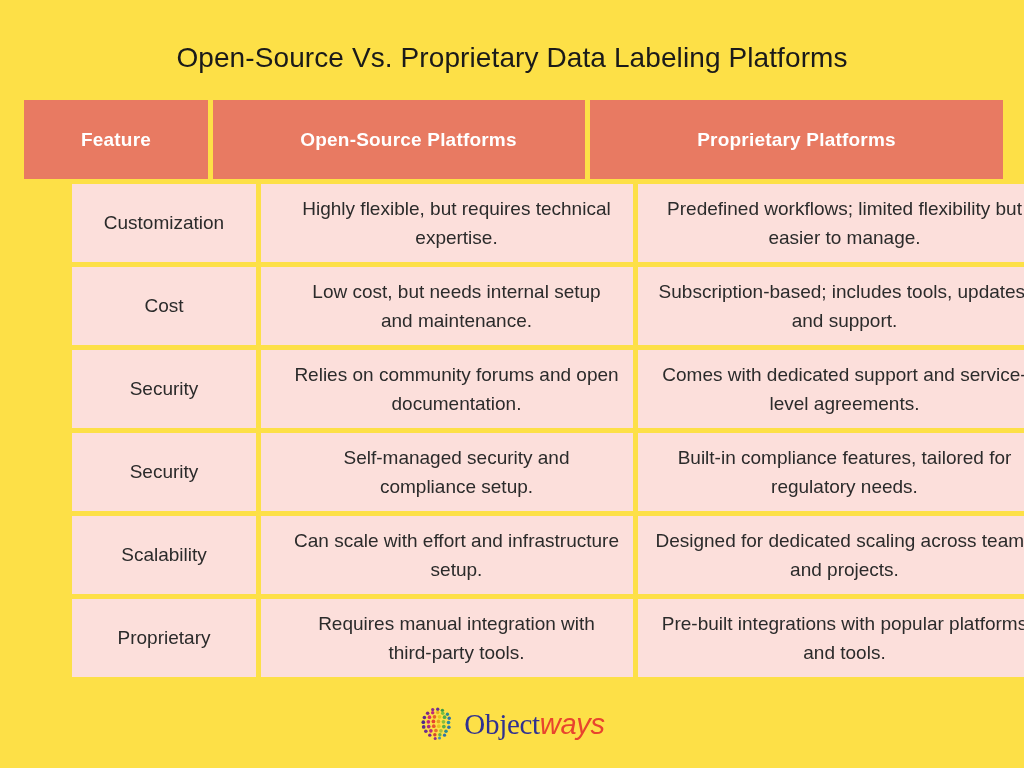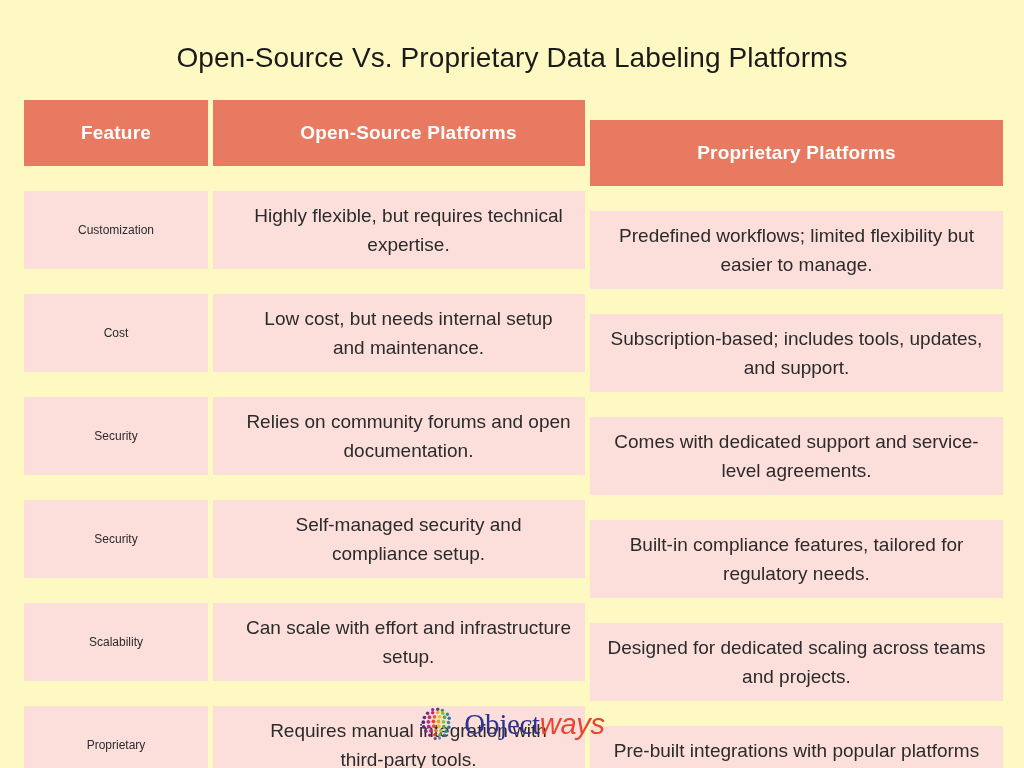--- a/index.html
+++ b/index.html
@@ -10,21 +10,21 @@
     height: 768px;
     background: #ffffff;
     font-family: "Liberation Sans", "DejaVu Sans", sans-serif;
     overflow: hidden;
   }
 
   .page {
     position: relative;
     width: 1024px;
     height: 768px;
-    background: #fef9c3;
+    background: #fde047;
   }
 
   
   .page-title {
     position: absolute;
     top: 42px;
     left: 0;
     width: 1024px;
     text-align: center;
     font-size: 28px;
@@ -52,44 +52,44 @@
   .cell {
     display: flex;
     align-items: center;
     justify-content: center;
     text-align: center;
     padding: 6px 14px;
   }
 
   .col-feature  { width: 184px; flex: 0 0 184px; }
   .col-open     { width: 372px; flex: 0 0 372px; padding-left: 33px; }
-  .col-prop     { width: 413px; flex: 0 0 413px; margin-top: 20px; }
+  .col-prop     { width: 413px; flex: 0 0 413px; }
 
   
   .header-row .cell {
     background: #e87a62;
-    height: 66px;
+    height: 79px;
     color: #ffffff;
     font-size: 19px;
     font-weight: 700;
     letter-spacing: 0.2px;
     align-items: center;
   }
 
   
   .body-row .cell {
     background: #fcdfdb;
     height: 78px;
     color: #2b2b2b;
     font-size: 19px;
     font-weight: 400;
     line-height: 1.55;
   }
 
-  .body-row .col-feature { font-size: 12px; }
+  .body-row .col-feature { font-size: 19px; margin-left: 48px; }
 
   .cell-text { display: block; }
 
   
   .footer {
     position: absolute;
     top: 706px;
     left: 0;
     width: 1024px;
     display: flex;

